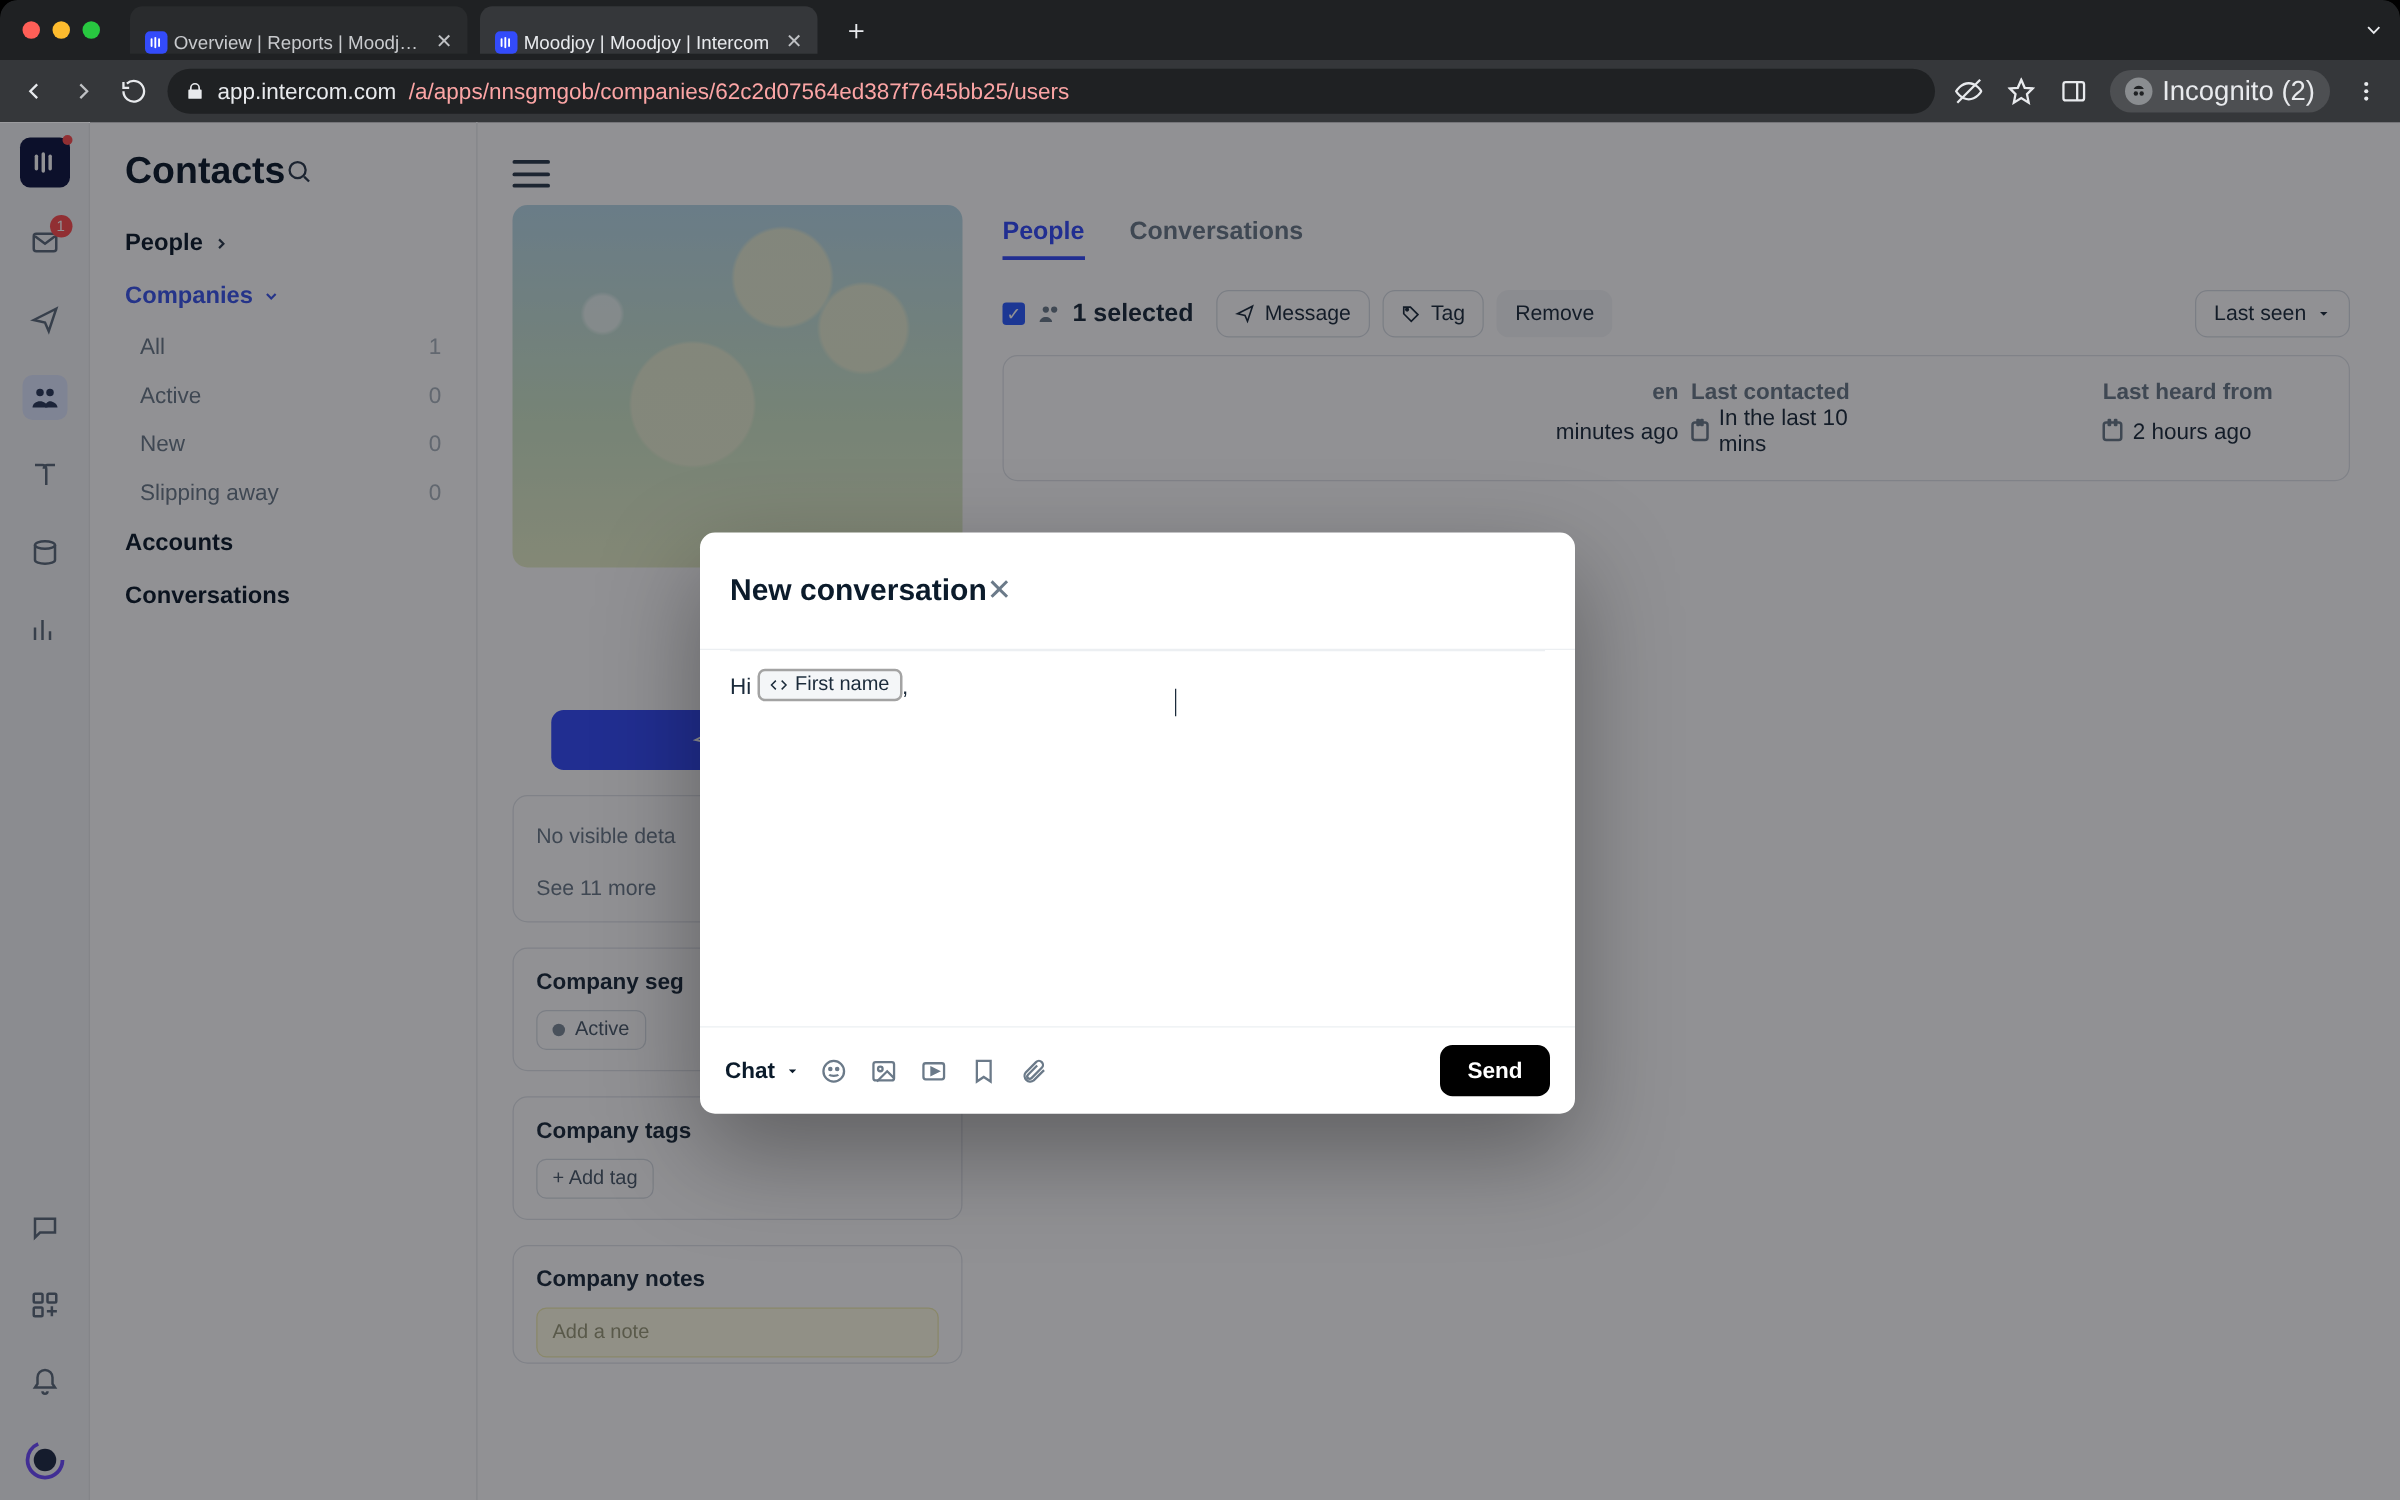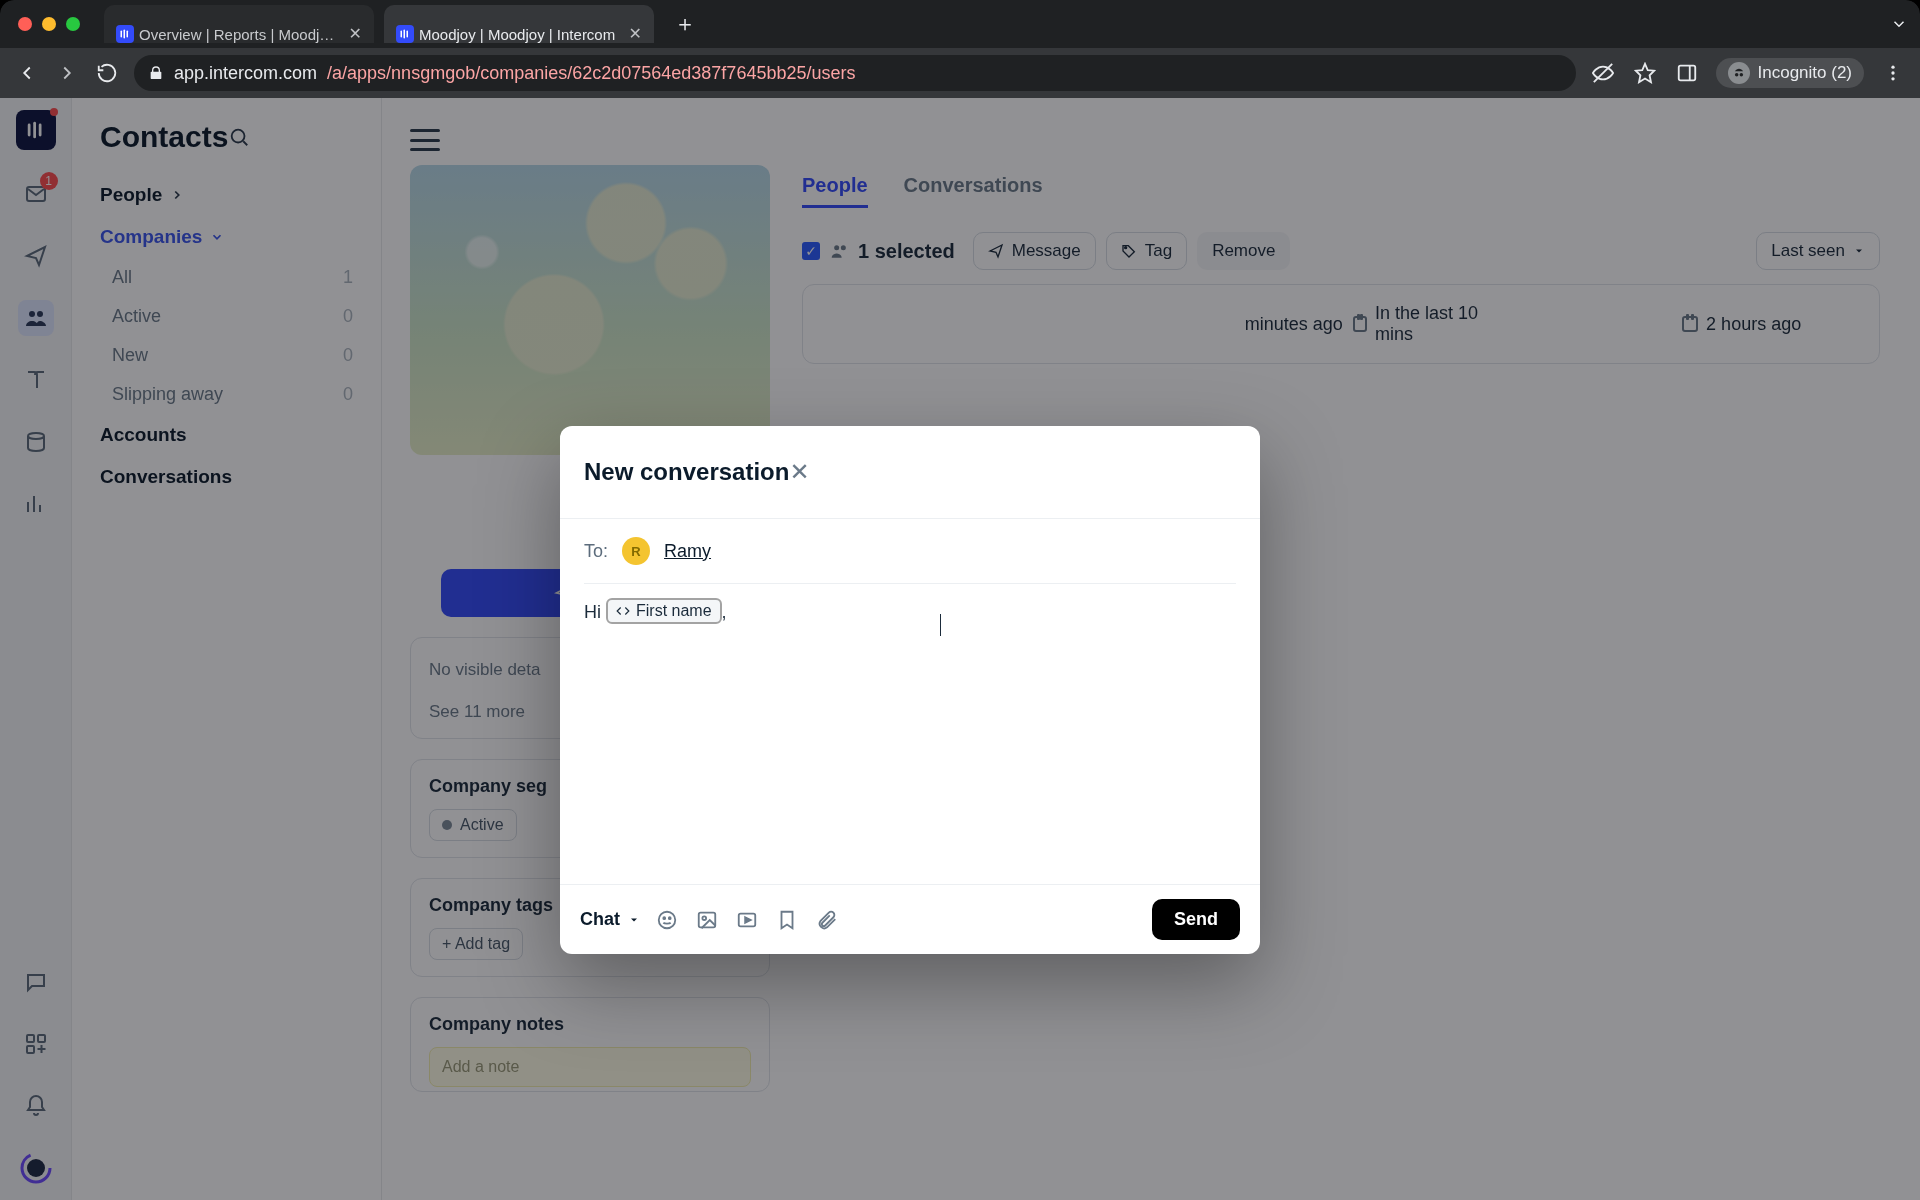--- a/index.html
+++ b/index.html
@@ -52,21 +52,21 @@
   .nav-icon.enabled { color:#e8eaed; }
   .urlbar {
     flex:1; height:36px; background:#1f2123; border-radius:18px;
     display:flex; align-items:center; padding:0 14px; gap:10px;
     color:#e8eaed; font-size:18px;
   }
   .urlbar .lock { color:#e8eaed; }
   .urlbar .path { color:#fca5a5; }
   .toolbar-right { display:flex; align-items:center; gap:16px; }
   .incognito-pill {
-    display:flex; align-items:center; gap:8px; color:#e8eaed; font-size:17px;
+    display:flex; align-items:center; gap:8px; color:#e8eaed; font-size:22px;
     background:#4d4f52; padding:4px 12px; border-radius:18px;
   }
   .incognito-pill .ico { width:22px; height:22px; border-radius:50%; background:#8a8d90; display:flex; align-items:center; justify-content:center; }
 
   
   .app {
     flex:1; background:#fff; display:flex; position:relative;
   }
   .overlay-dim {
     position:absolute; inset:0; background:rgba(10,12,18,0.45); z-index:50;
@@ -524,20 +524,28 @@
           </span>
           <span class="chip soft">Remove</span>
           <span class="chip bulk-right">
             <span>Last seen</span>
             <svg width="12" height="12" viewBox="0 0 24 24" fill="#1b2b3b">
                 <path d="M6 9l6 6 6-6z"></path>
               </svg>
           </span>
         </div>
         <div class="tablecard">
+          <div class="cols">
+            <div class="h"></div>
+            <div class="h"></div>
+            <div class="h" style="text-align:right;">en</div>
+            <div class="h">Last contacted</div>
+            <div class="h"></div>
+            <div class="h">Last heard from</div>
+          </div>
           <div class="cols" style="margin-top:0;">
             <div class="v"></div>
             <div class="v"></div>
             <div class="v" style="justify-content:flex-end;">minutes ago</div>
             <div class="v">
                 <span class="cal"></span>
                 <span>In the last 10 mins</span>
               </div>
             <div class="v"></div>
             <div class="v">
@@ -549,25 +557,20 @@
       </div>
     </div>
 
     <div class="overlay-dim"></div>
 
     <div class="modal">
       <div class="modal-head">
         <h2>New conversation</h2>
         <span class="closex2">✕</span>
       </div>
-      <div class="modal-to">
-        <span class="lbl">To:</span>
-        <span class="avatar-y">R</span>
-        <span class="rec-name">Ramy</span>
-      </div>
       <div class="divider"></div>
       <div class="editor">
         <span>Hi</span>
         <span class="var-chip">
           <svg width="14" height="14" viewBox="0 0 24 24" fill="none" stroke="#1b2b3b" stroke-width="2">
               <polyline points="16 18 22 12 16 6"></polyline>
               <polyline points="8 6 2 12 8 18"></polyline>
             </svg>
           <span>First name</span>
         </span><span>,</span>

